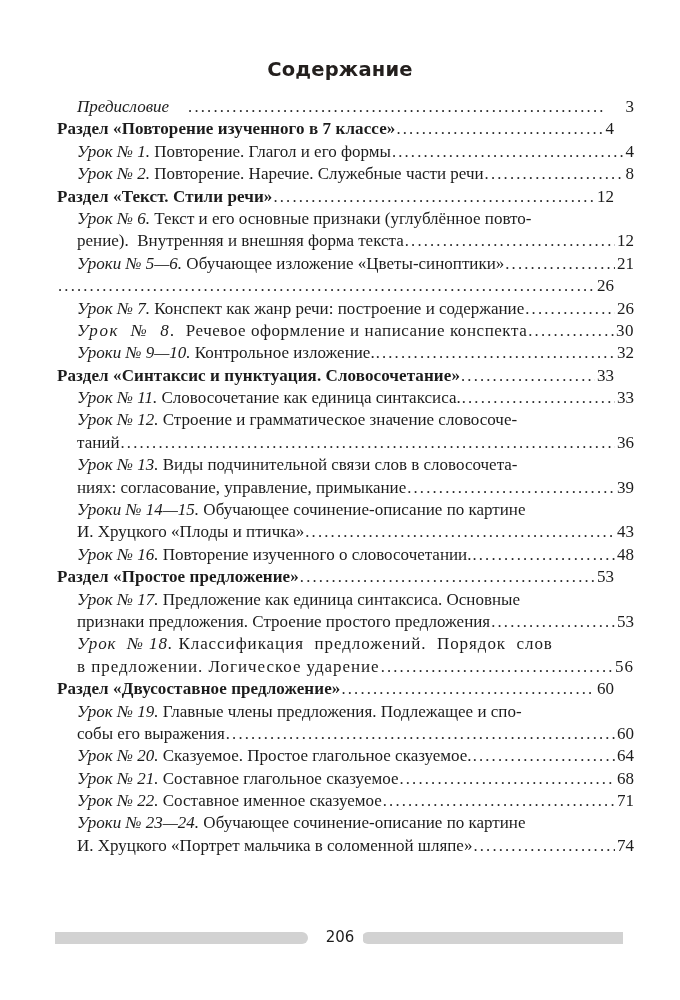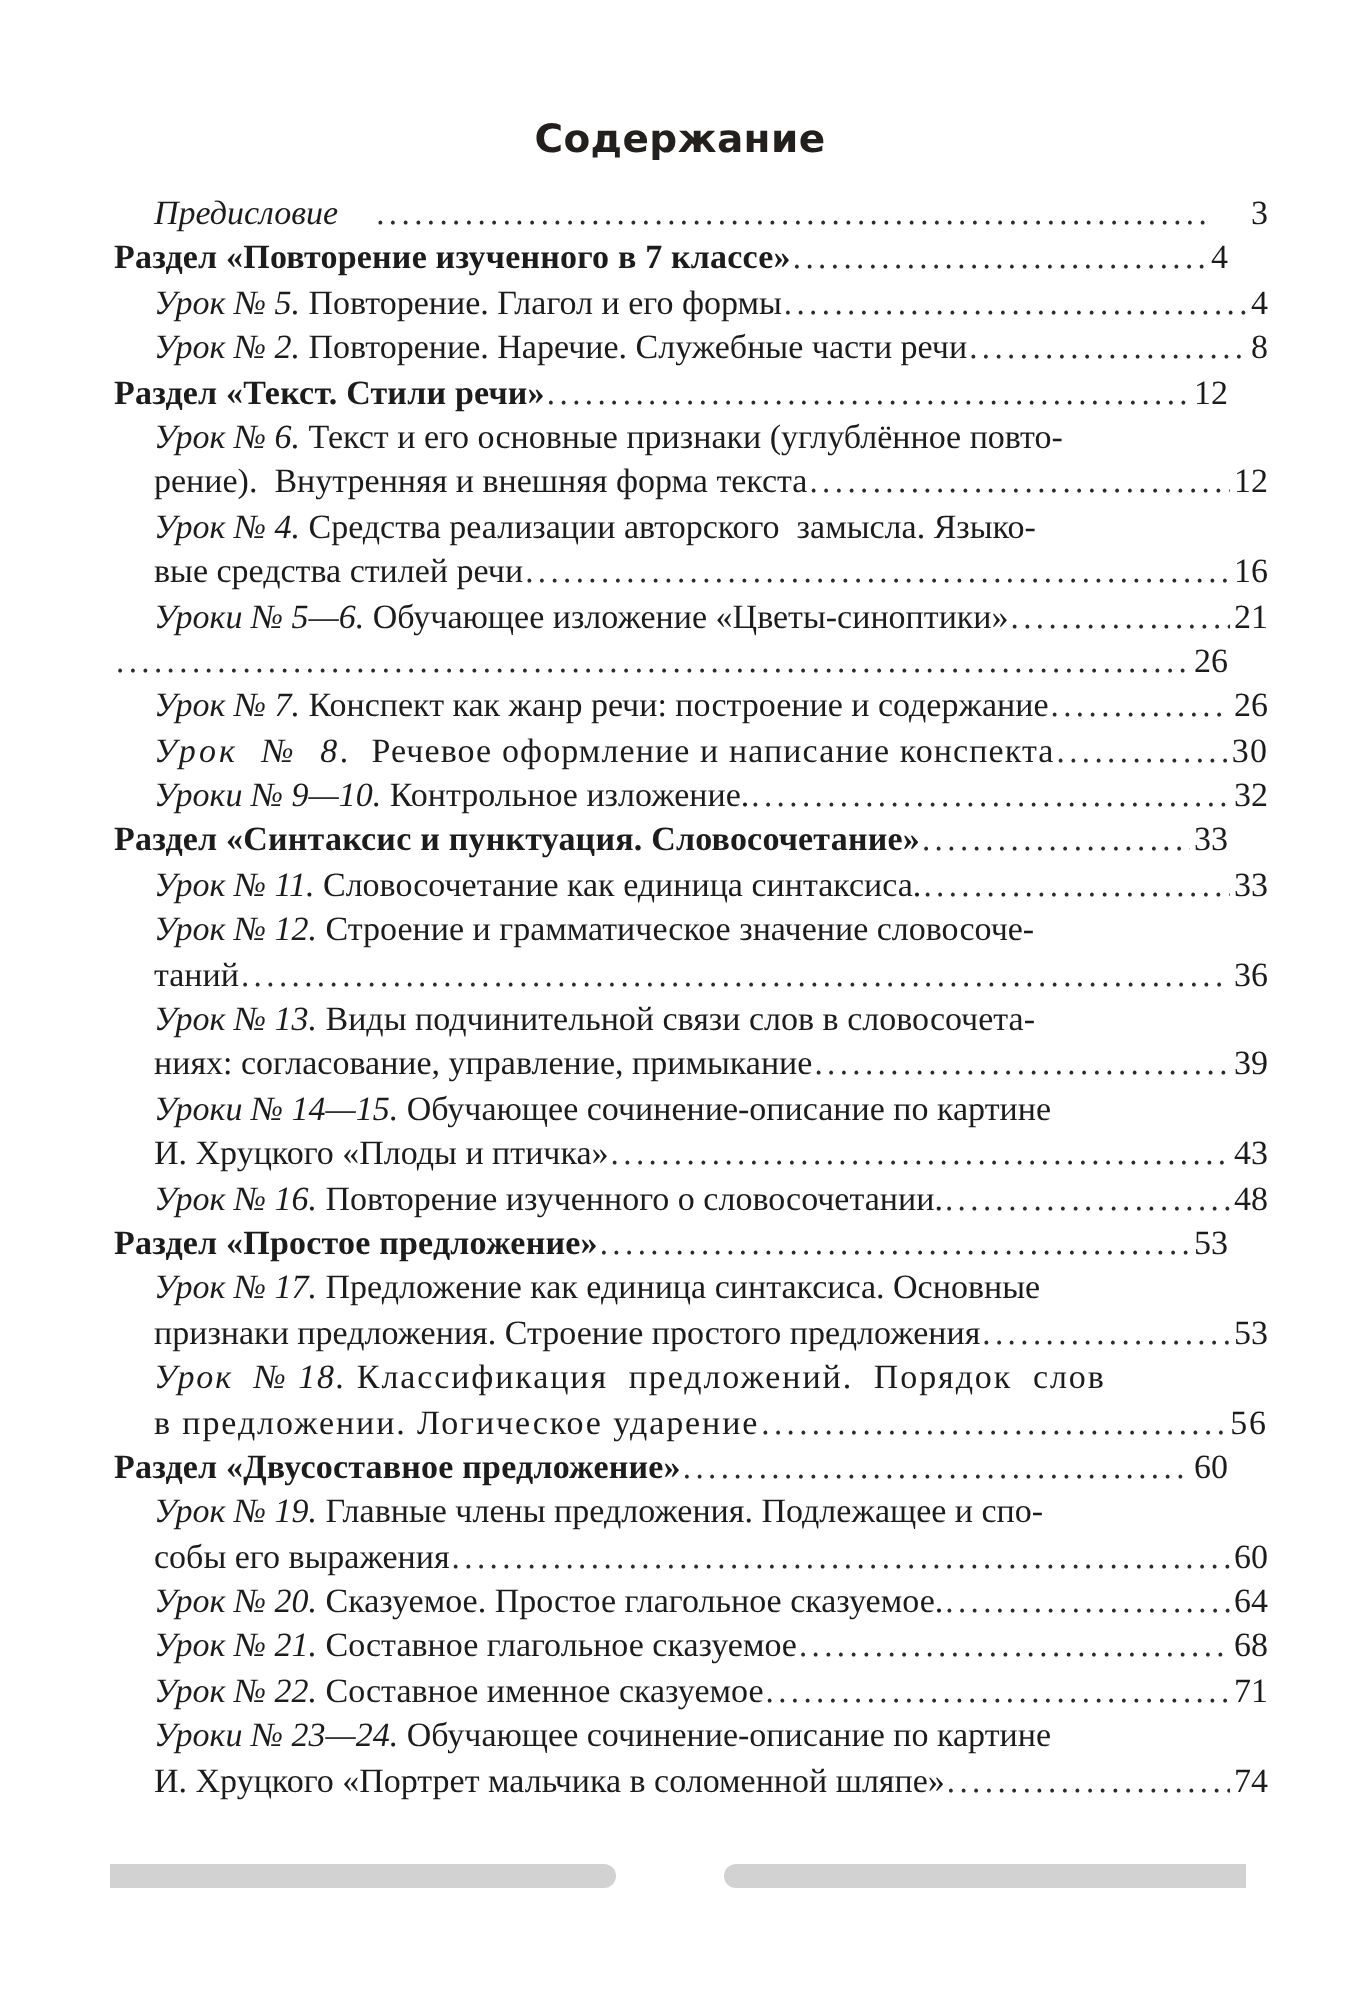--- a/index.html
+++ b/index.html
@@ -190,21 +190,21 @@
       </div>
       <div class="toc-entry">
         <div class="toc-line sec">
           <span class="txt">Раздел «Повторение изученного в 7 классе»</span>
           <span class="leader"></span>
           <span class="pg">4</span>
         </div>
       </div>
       <div class="toc-entry">
         <div class="toc-line lesson">
-          <span class="txt"><span class="lbl">Урок № 5.</span><span> Повторение. Глагол и его формы</span></span>
+          <span class="txt"><span class="lbl">Урок № 1.</span><span> Повторение. Глагол и его формы</span></span>
           <span class="leader"></span>
           <span class="pg">4</span>
         </div>
       </div>
       <div class="toc-entry">
         <div class="toc-line lesson">
           <span class="txt"><span class="lbl">Урок № 2.</span><span> Повторение. Наречие. Служебные части речи</span></span>
           <span class="leader"></span>
           <span class="pg">8</span>
         </div>
@@ -218,31 +218,20 @@
       </div>
       <div class="toc-entry">
         <div class="toc-line lesson">
           <span class="txt"><span class="lbl">Урок № 6.</span><span> Текст и его основные признаки (углублённое повто-</span></span>
           <span class="nopg"></span>
         </div>
         <div class="toc-line lesson">
           <span class="txt">рение).  Внутренняя и внешняя форма текста</span>
           <span class="leader"></span>
           <span class="pg">12</span>
-        </div>
-      </div>
-      <div class="toc-entry">
-        <div class="toc-line lesson">
-          <span class="txt"><span class="lbl">Урок № 4.</span><span> Средства реализации авторского  замысла. Языко-</span></span>
-          <span class="nopg"></span>
-        </div>
-        <div class="toc-line lesson">
-          <span class="txt">вые средства стилей речи</span>
-          <span class="leader"></span>
-          <span class="pg">16</span>
         </div>
       </div>
       <div class="toc-entry">
         <div class="toc-line lesson">
           <span class="txt"><span class="lbl">Уроки № 5—6.</span><span> Обучающее изложение «Цветы-синоптики»</span></span>
           <span class="leader"></span>
           <span class="pg">21</span>
         </div>
       </div>
       <div class="toc-entry">
@@ -403,15 +392,18 @@
           <span class="txt">И. Хруцкого «Портрет мальчика в соломенной шляпе»</span>
           <span class="leader"></span>
           <span class="pg">74</span>
         </div>
       </div>
     </div>
 
   <div class="footer">
     <div class="bar left"></div>
     <div class="bar right"></div>
+    <div class="folio">
+      <span>206</span>
+    </div>
   </div>
 
 </div>
 
 </body></html>

